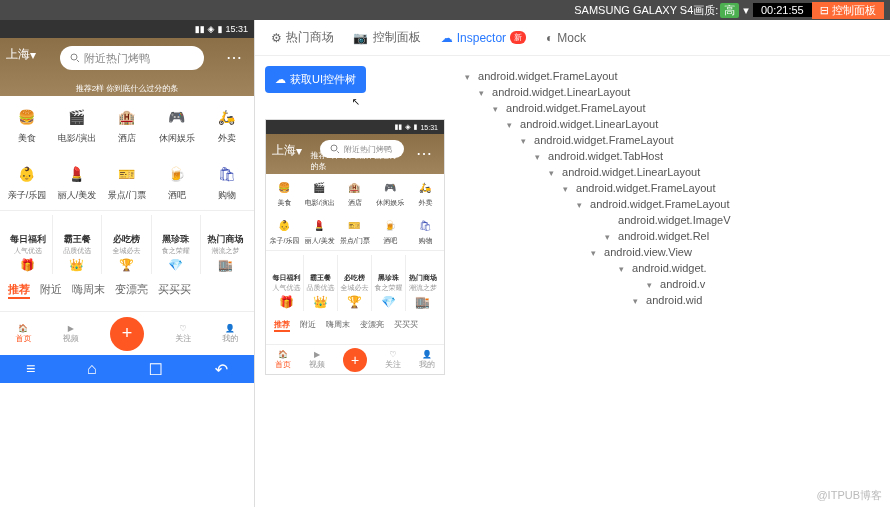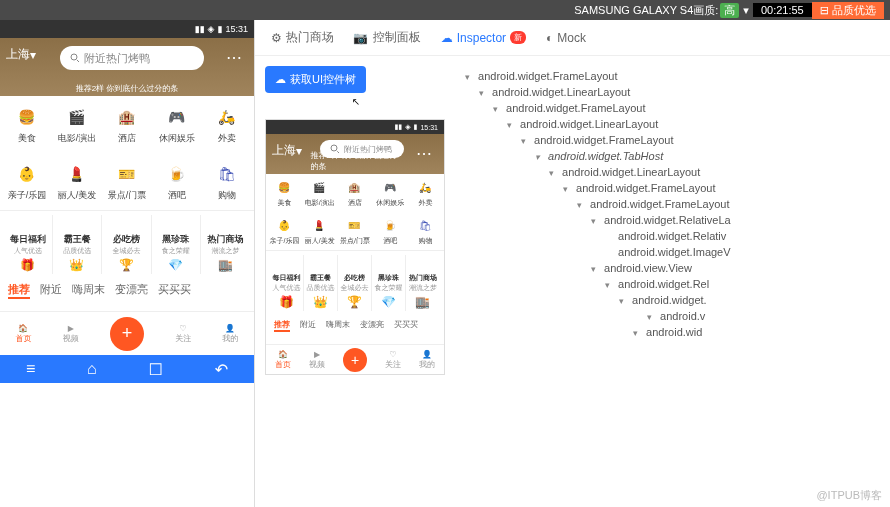--- a/index.html
+++ b/index.html
@@ -82,21 +82,21 @@
 </style>
 </head>
 <body>
 
 <div class="topbar">
   <span class="topbar-title">SAMSUNG GALAXY S4</span>
   <span>画质:</span>
   <span style="background:#4caf50;padding:0 4px;margin-left:2px;border-radius:2px">高</span>
   <span style="margin:0 4px">▾</span>
   <span class="timer">00:21:55</span>
-  <span class="stop-btn">⊟ 品质优选</span>
+  <span class="stop-btn">⊟ 控制面板</span>
 </div>
 
 <div class="main">
   <div class="phone-col">
     <div id="phone-large">
   <div class="phone-screen">
     <div class="android-status">
       <span>▮▮</span>
       <span>◈</span>
       <span>▮</span>
@@ -375,29 +375,27 @@
               </div>
   </div>
 </div>
       </div>
       <div class="tree" id="tree">
           <div class="tree-node" style="padding-left: 0px;"><span class="caret">▾</span> android.widget.FrameLayout</div>
           <div class="tree-node" style="padding-left: 14px;"><span class="caret">▾</span> android.widget.LinearLayout</div>
           <div class="tree-node" style="padding-left: 28px;"><span class="caret">▾</span> android.widget.FrameLayout</div>
           <div class="tree-node" style="padding-left: 42px;"><span class="caret">▾</span> android.widget.LinearLayout</div>
           <div class="tree-node" style="padding-left: 56px;"><span class="caret">▾</span> android.widget.FrameLayout</div>
-          <div class="tree-node" style="padding-left: 70px; font-style: italic;"><span class="caret">▾</span> android.widget.TabHost</div>
+          <div class="tree-node" style="padding-left: 70px;"><span class="caret">▾</span> android.widget.TabHost</div>
           <div class="tree-node" style="padding-left: 84px;"><span class="caret">▾</span> android.widget.LinearLayout</div>
           <div class="tree-node" style="padding-left: 98px;"><span class="caret">▾</span> android.widget.FrameLayout</div>
           <div class="tree-node" style="padding-left: 112px;"><span class="caret">▾</span> android.widget.FrameLayout</div>
-          <div class="tree-node" style="padding-left: 126px;"><span class="caret">▾</span> android.widget.RelativeLa</div>
-          <div class="tree-node" style="padding-left: 140px;"><span class="caret"></span> android.widget.Relativ</div>
           <div class="tree-node" style="padding-left: 140px;"><span class="caret"></span> android.widget.ImageV</div>
+          <div class="tree-node" style="padding-left: 140px;"><span class="caret">▾</span> android.widget.Rel</div>
           <div class="tree-node" style="padding-left: 126px;"><span class="caret">▾</span> android.view.View</div>
-          <div class="tree-node" style="padding-left: 140px;"><span class="caret">▾</span> android.widget.Rel</div>
           <div class="tree-node" style="padding-left: 154px;"><span class="caret">▾</span> android.widget.</div>
           <div class="tree-node" style="padding-left: 182px;"><span class="caret">▾</span> android.v</div>
           <div class="tree-node" style="padding-left: 168px;"><span class="caret">▾</span> android.wid</div>
         </div>
     </div>
   </div>
 </div>
 
 <div class="watermark">@ITPUB博客</div>
 

